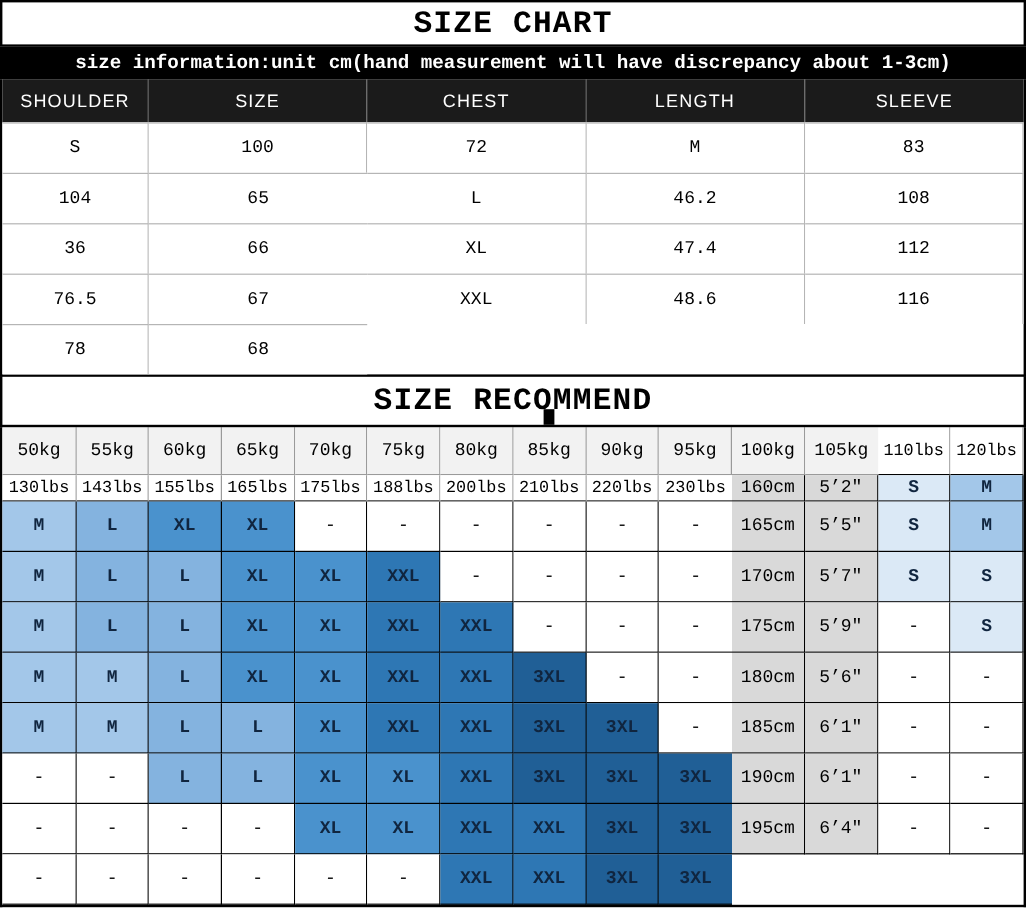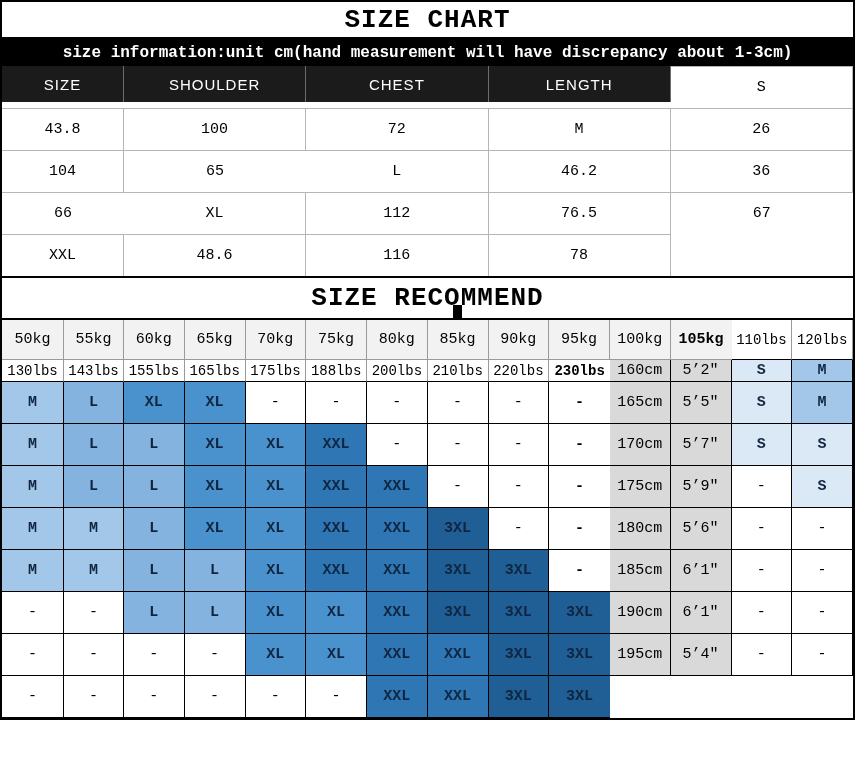--- a/index.html
+++ b/index.html
@@ -92,54 +92,57 @@
   }
   .ht-cell, .ft-cell {
     background: #d9d9d9; font-size: 15px;
     border-right: 1px solid #000; border-bottom: 1px solid #000;
   }
   .mx-cell {
     font-size: 15px; font-weight: 700; color: #10253f;
     border-right: 1px solid #000; border-bottom: 1px solid #000;
   }
   .mx-cell.dash { font-weight: 400; color: #000; }
-  .t2 .lastcol { border-right: none; font-weight: bold; }
+  .t2 .lastcol { border-right: none; }
 </style>
 </head>
 <body>
 
 <div class="title-box">SIZE CHART</div>
 
 <div class="info-bar">size information:unit cm(hand measurement will have discrepancy about 1-3cm)</div>
 
 <div class="t1" id="size-table">
+    <div class="t1-header">SHOULDER</div>
     <div class="t1-header">SIZE</div>
-    <div class="t1-header">SHOULDER</div>
     <div class="t1-header">CHEST</div>
     <div class="t1-header">LENGTH</div>
+    <div class="t1-header last">SLEEVE</div>
     <div class="t1-cell">S</div>
-    <div class="t1-cell">43.8</div>
     <div class="t1-cell">100</div>
     <div class="t1-cell">72</div>
     <div class="t1-cell">M</div>
-    <div class="t1-cell">26</div>
+    <div class="t1-cell">83</div>
     <div class="t1-cell">104</div>
     <div class="t1-cell last">65</div>
     <div class="t1-cell">L</div>
     <div class="t1-cell">46.2</div>
+    <div class="t1-cell">108</div>
     <div class="t1-cell">36</div>
     <div class="t1-cell last">66</div>
     <div class="t1-cell">XL</div>
+    <div class="t1-cell">47.4</div>
     <div class="t1-cell">112</div>
     <div class="t1-cell">76.5</div>
     <div class="t1-cell last">67</div>
     <div class="t1-cell">XXL</div>
     <div class="t1-cell">48.6</div>
     <div class="t1-cell">116</div>
     <div class="t1-cell">78</div>
+    <div class="t1-cell last">68</div>
   </div>
 
 <div class="rec-title">
   <span>SIZE RECOMMEND</span>
   <span class="cursor-artifact"></span>
 </div>
 
 <div class="t2" id="recommend-table">
 <div class="kg-cell">50kg</div>
     <div class="kg-cell">55kg</div>
@@ -257,21 +260,21 @@
     <div class="mx-cell dash" style="background: rgb(255, 255, 255);">-</div>
     <div class="mx-cell dash" style="background: rgb(255, 255, 255);">-</div>
     <div class="mx-cell dash" style="background: rgb(255, 255, 255);">-</div>
     <div class="mx-cell" style="background: rgb(74, 146, 205);">XL</div>
     <div class="mx-cell" style="background: rgb(74, 146, 205);">XL</div>
     <div class="mx-cell" style="background: rgb(46, 119, 180);">XXL</div>
     <div class="mx-cell" style="background: rgb(46, 119, 180);">XXL</div>
     <div class="mx-cell" style="background: rgb(32, 95, 150);">3XL</div>
     <div class="mx-cell lastcol" style="background: rgb(32, 95, 150);">3XL</div>
     <div class="ht-cell">195cm</div>
-    <div class="ft-cell">5’4″</div>
+    <div class="ft-cell">6’4″</div>
     <div class="mx-cell dash" style="background: rgb(255, 255, 255);">-</div>
     <div class="mx-cell dash" style="background: rgb(255, 255, 255);">-</div>
     <div class="mx-cell dash" style="background: rgb(255, 255, 255);">-</div>
     <div class="mx-cell dash" style="background: rgb(255, 255, 255);">-</div>
     <div class="mx-cell dash" style="background: rgb(255, 255, 255);">-</div>
     <div class="mx-cell dash" style="background: rgb(255, 255, 255);">-</div>
     <div class="mx-cell dash" style="background: rgb(255, 255, 255);">-</div>
     <div class="mx-cell dash" style="background: rgb(255, 255, 255);">-</div>
     <div class="mx-cell" style="background: rgb(46, 119, 180);">XXL</div>
     <div class="mx-cell" style="background: rgb(46, 119, 180);">XXL</div>

